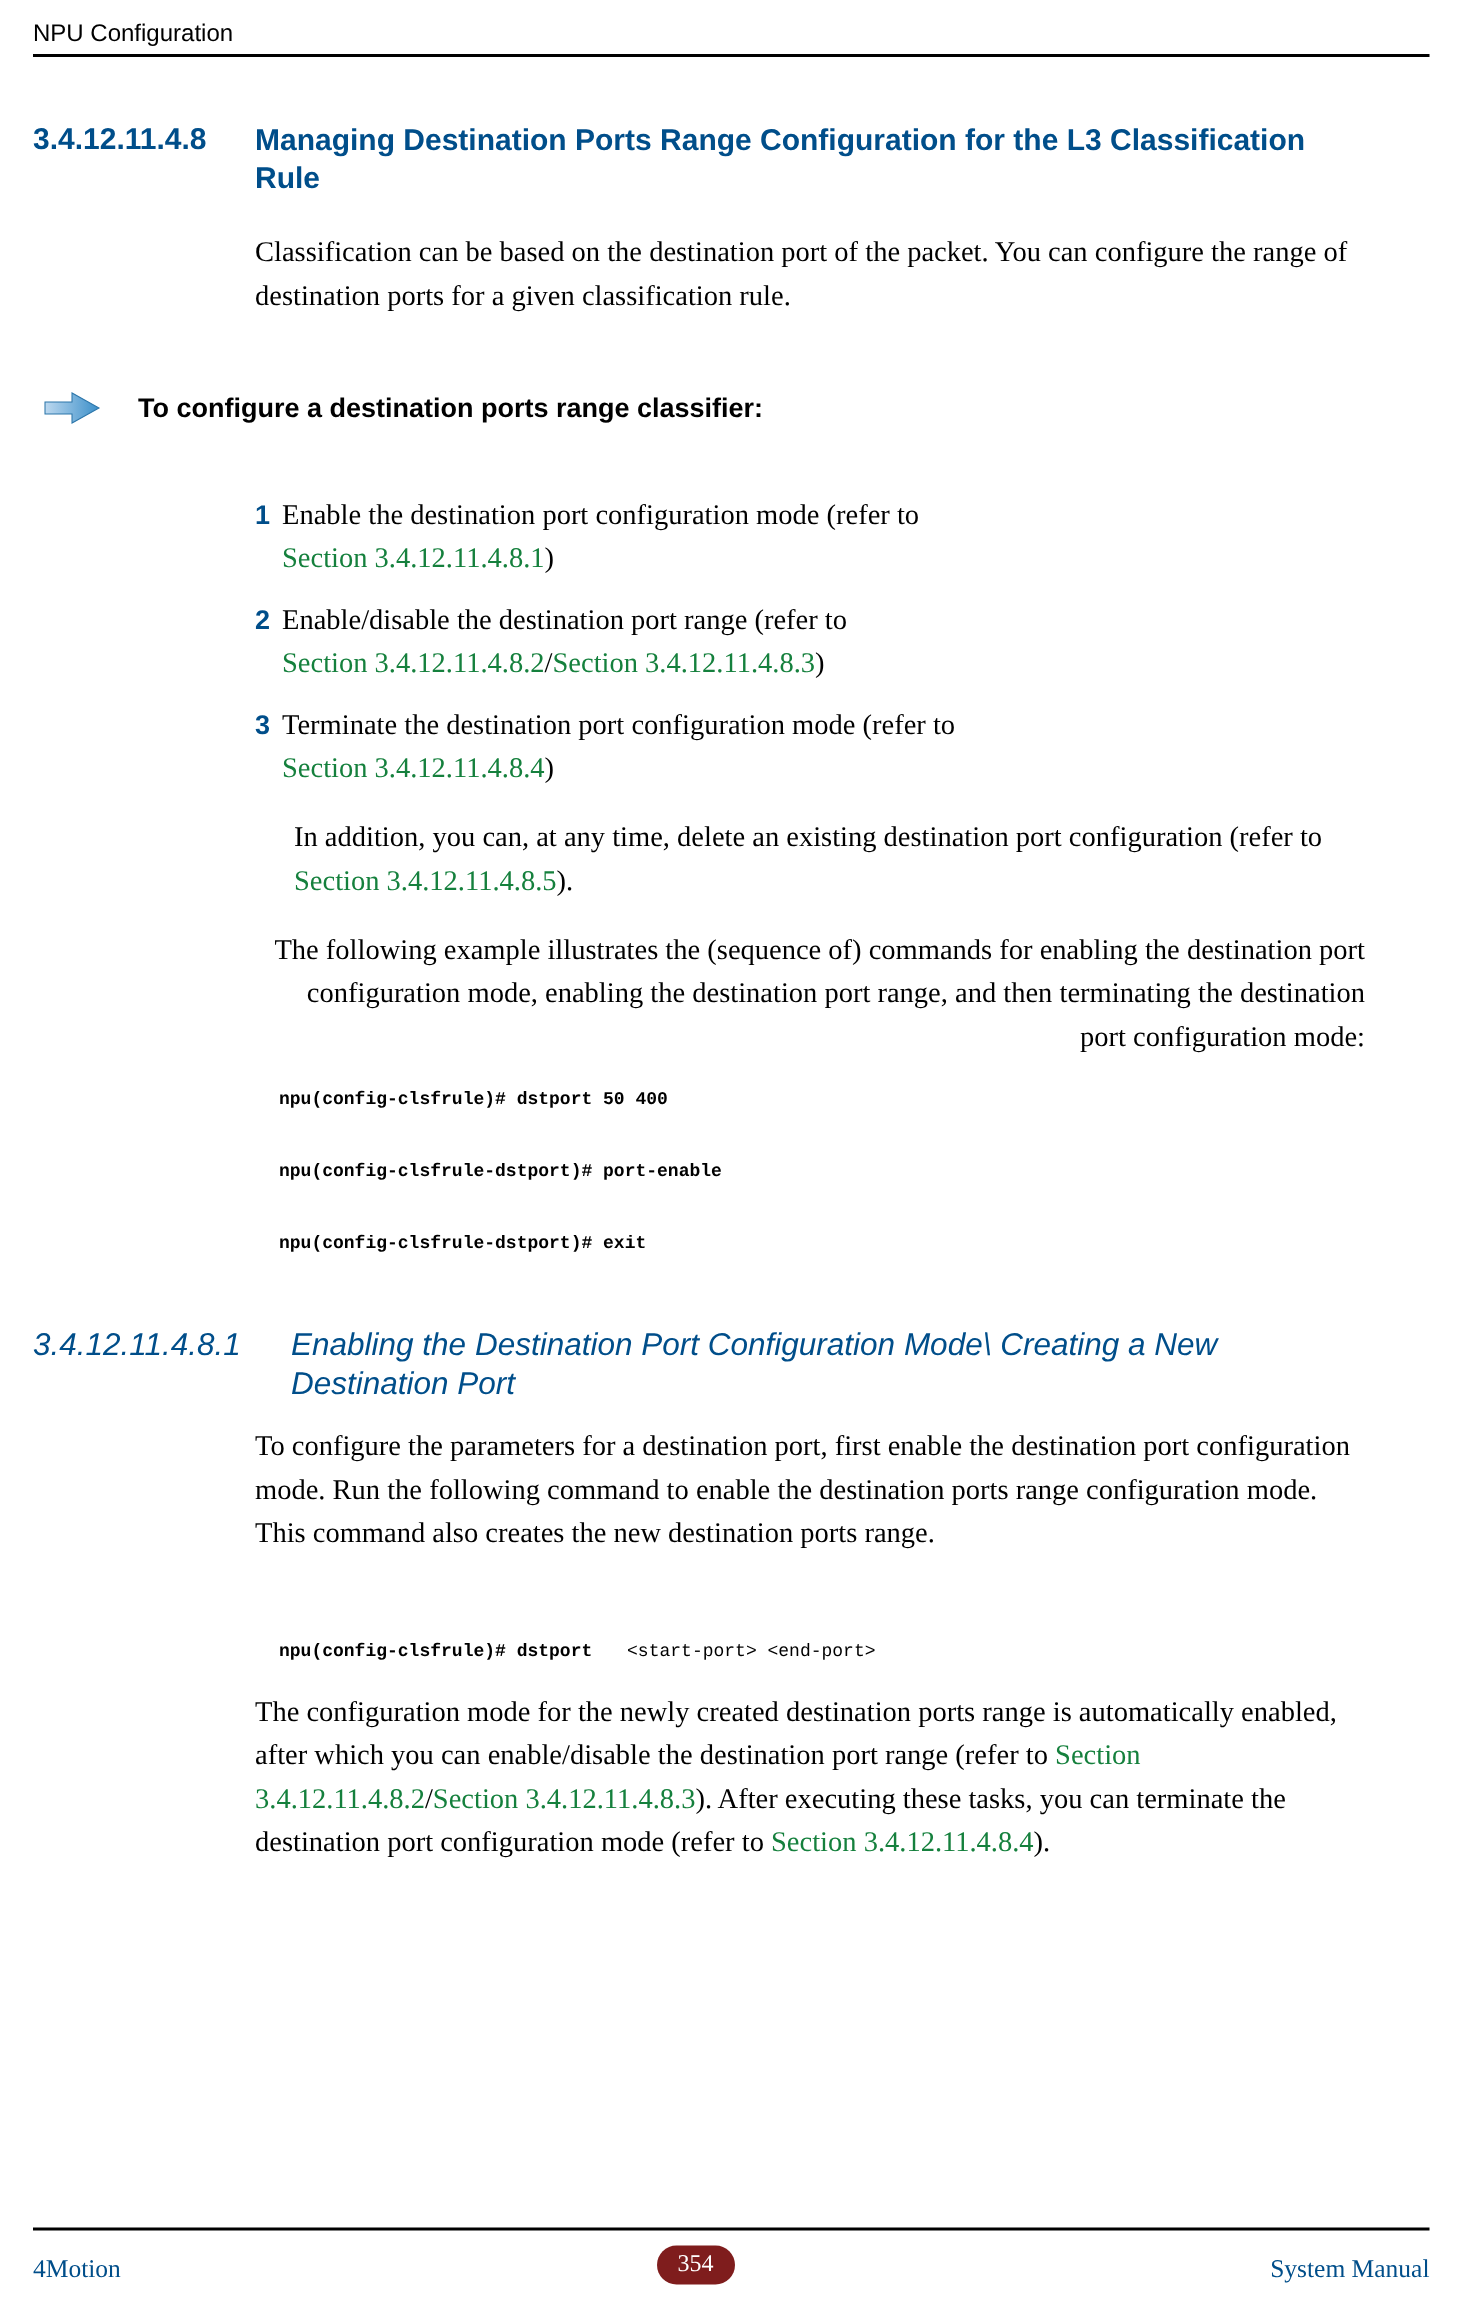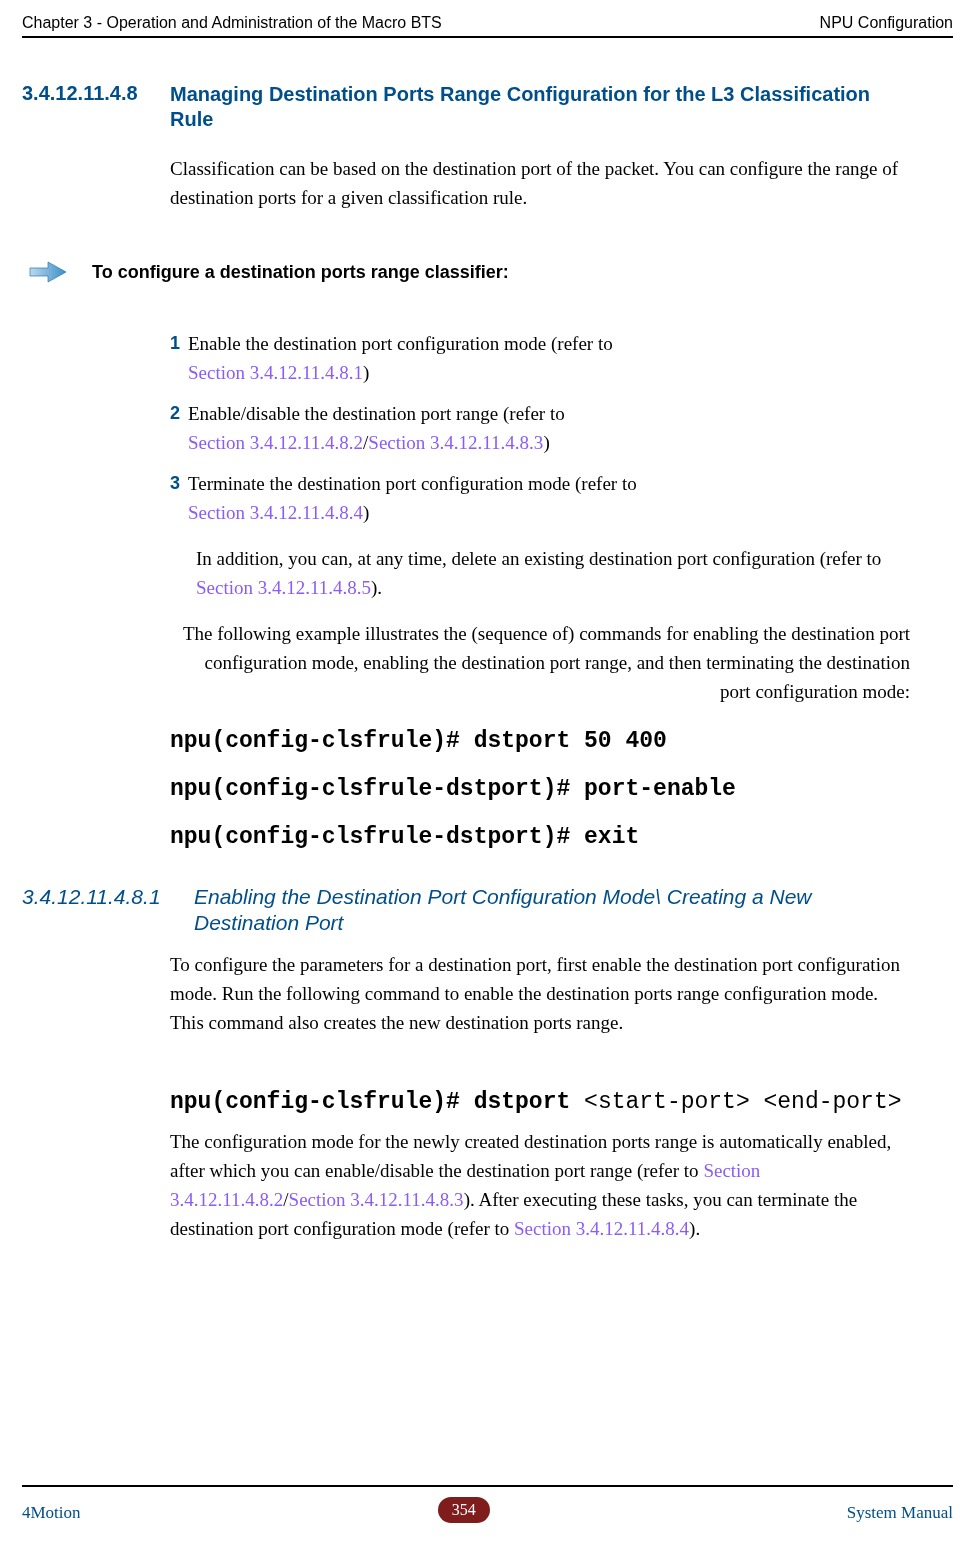--- a/index.html
+++ b/index.html
@@ -78,25 +78,26 @@
     font-family: "Palatino Linotype", Palatino, Georgia, serif;
   }
   .step-num {
     color: #004e8a;
     font-family: Arial, Helvetica, sans-serif;
     font-weight: bold;
     position: absolute;
     left: -18px;
     font-size: 18px;
   }
-  .link { color: #8b5cf6; }
+  .link { color: #15803d; }
   .code {
     font-family: "Courier New", monospace;
     font-weight: bold;
-    font-size: 23px;
+    font-size: 12px;
+    margin-left: 16px;
   }
   .code-nb { font-weight: normal; }
   .subsec-num {
     position: absolute;
     color: #004e8a;
     font-family: Arial, Helvetica, sans-serif;
     font-style: italic;
     font-size: 21px;
   }
   .subsec-title {
@@ -134,21 +135,20 @@
     padding: 4px 14px;
     font-size: 16px;
   }
 </style>
 </head>
 <body>
 
 <div class="page">
 
   <div class="header">
-    <span>Chapter 3 - Operation and Administration of the Macro BTS</span>
     <span>NPU Configuration</span>
   </div>
   <div class="header-line"></div>
 
   <div class="sec-num" style="top:82px; left:22px; font-size:20px;">3.4.12.11.4.8</div>
   <div class="sec-title" style="top:82px; left:170px; width:745px; font-size:20px; line-height:1.25;">Managing Destination Ports Range Configuration for the L3 Classification Rule</div>
 
   <div class="body-text" style="top:155px;">Classification can be based on the destination port of the packet. You can configure the range of destination ports for a given classification rule.</div>
 
   <div class="arrow-icon" style="top:260px;">

